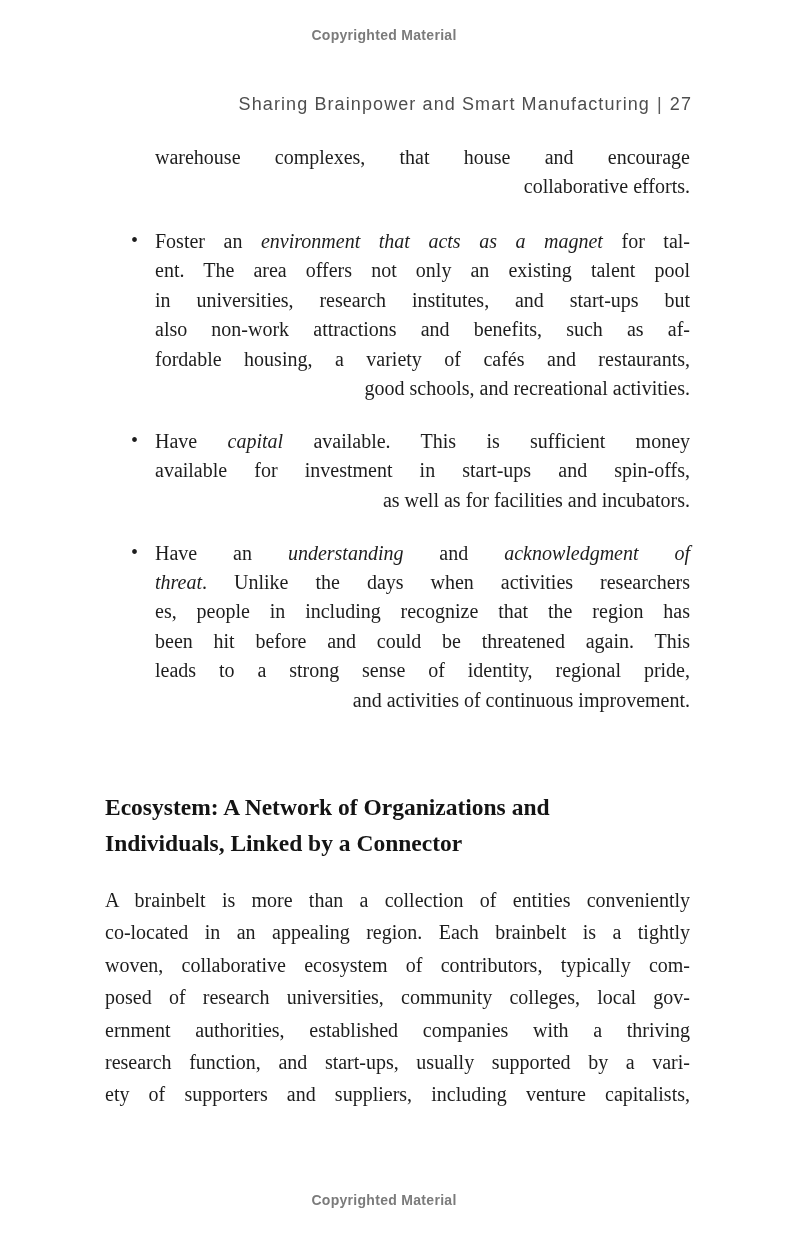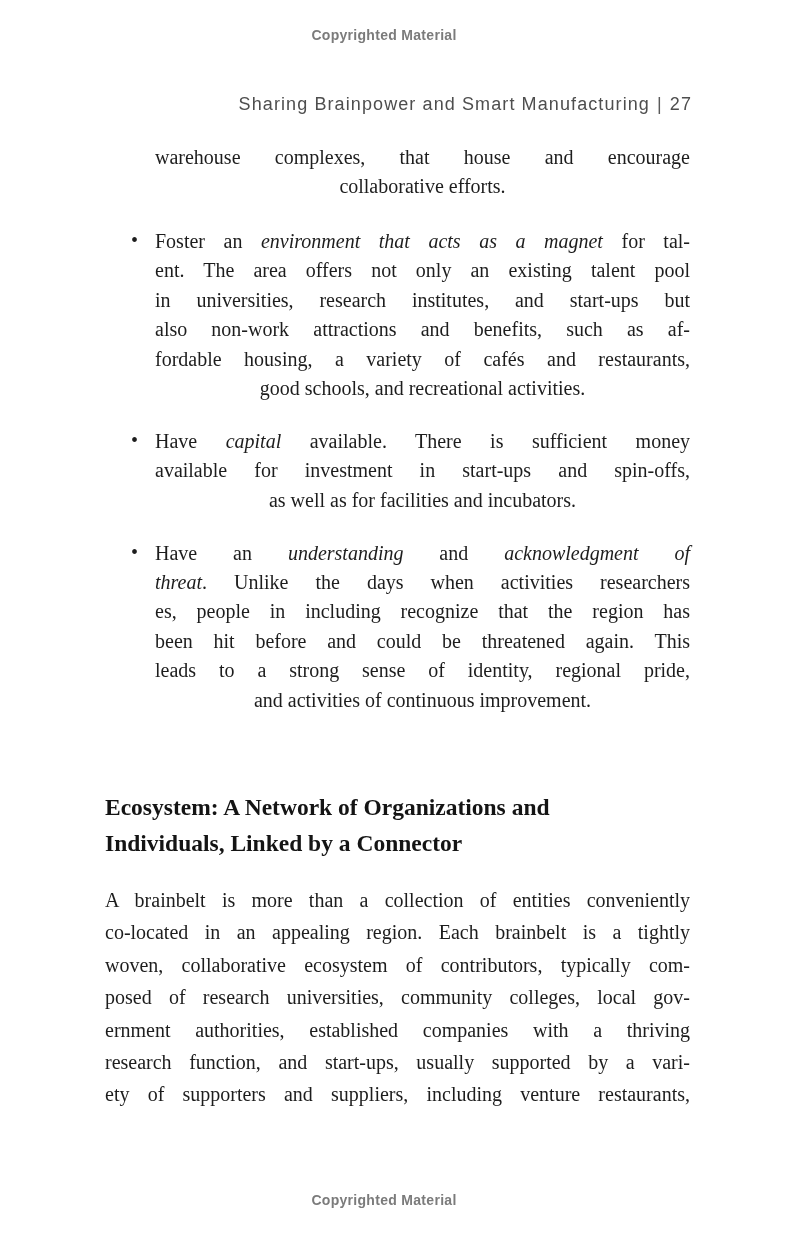--- a/index.html
+++ b/index.html
@@ -33,21 +33,21 @@
     line-height: 20px;
     color: #4e4e4e;
     letter-spacing: 1.1px;
   }
   .running-head .sep { margin: 0 7px; color: #5a5a5a; }
 
   .block { position: absolute; left: 105px; width: 585px; }
   .body-text { font-size: 20px; line-height: 29.4px; }
 
   .jl { text-align: justify; text-align-last: justify; text-justify: inter-word; }
-  .ll { text-align: center; }
+  .ll { text-align: right; }
 
   #fragment { top: 143px; left: 155px; width: 535px; }
 
   #bullets { top: 227px; }
   .bullet { position: relative; padding-left: 50px; margin-bottom: 23.5px; }
   .bullet:last-child { margin-bottom: 0; }
   .marker {
     position: absolute; left: 26px; top: -1px;
     font-size: 20px; color: #1d1d1d;
   }
@@ -83,21 +83,21 @@
     <div class="jl"><span>Foster an </span><em>environment that acts as a magnet</em><span> for tal-</span></div>
     <div class="jl">ent. The area offers not only an existing talent pool</div>
     <div class="jl">in universities, research institutes, and start-ups but</div>
     <div class="jl">also non-work attractions and benefits, such as af-</div>
     <div class="jl">fordable housing, a variety of cafés and restaurants,</div>
     <div class="ll">good schools, and recreational activities.</div>
   </div>
 
   <div class="bullet">
     <span class="marker">•</span>
-    <div class="jl"><span>Have </span><em>capital</em><span> available. There is sufficient money</span></div>
+    <div class="jl"><span>Have </span><em>capital</em><span> available. This is sufficient money</span></div>
     <div class="jl">available for investment in start-ups and spin-offs,</div>
     <div class="ll">as well as for facilities and incubators.</div>
   </div>
 
   <div class="bullet">
     <span class="marker">•</span>
     <div class="jl"><span>Have an </span><em>understanding</em><span> and </span><em>acknowledgment of</em></div>
     <div class="jl"><em>threat</em><span>. Unlike the days when activities researchers</span></div>
     <div class="jl">es, people in including recognize that the region has</div>
     <div class="jl">been hit before and could be threatened again. This</div>
@@ -112,16 +112,16 @@
   <div>Individuals, Linked by a Connector</div>
 </div>
 
 <div id="para" class="block">
   <div class="jl">A brainbelt is more than a collection of entities conveniently</div>
   <div class="jl">co-located in an appealing region. Each brainbelt is a tightly</div>
   <div class="jl">woven, collaborative ecosystem of contributors, typically com-</div>
   <div class="jl">posed of research universities, community colleges, local gov-</div>
   <div class="jl">ernment authorities, established companies with a thriving</div>
   <div class="jl">research function, and start-ups, usually supported by a vari-</div>
-  <div class="jl">ety of supporters and suppliers, including venture restaurants,</div>
+  <div class="jl">ety of supporters and suppliers, including venture capitalists,</div>
 </div>
 
 <div id="wm-bottom" class="watermark">Copyrighted Material</div>
 
 </body></html>

